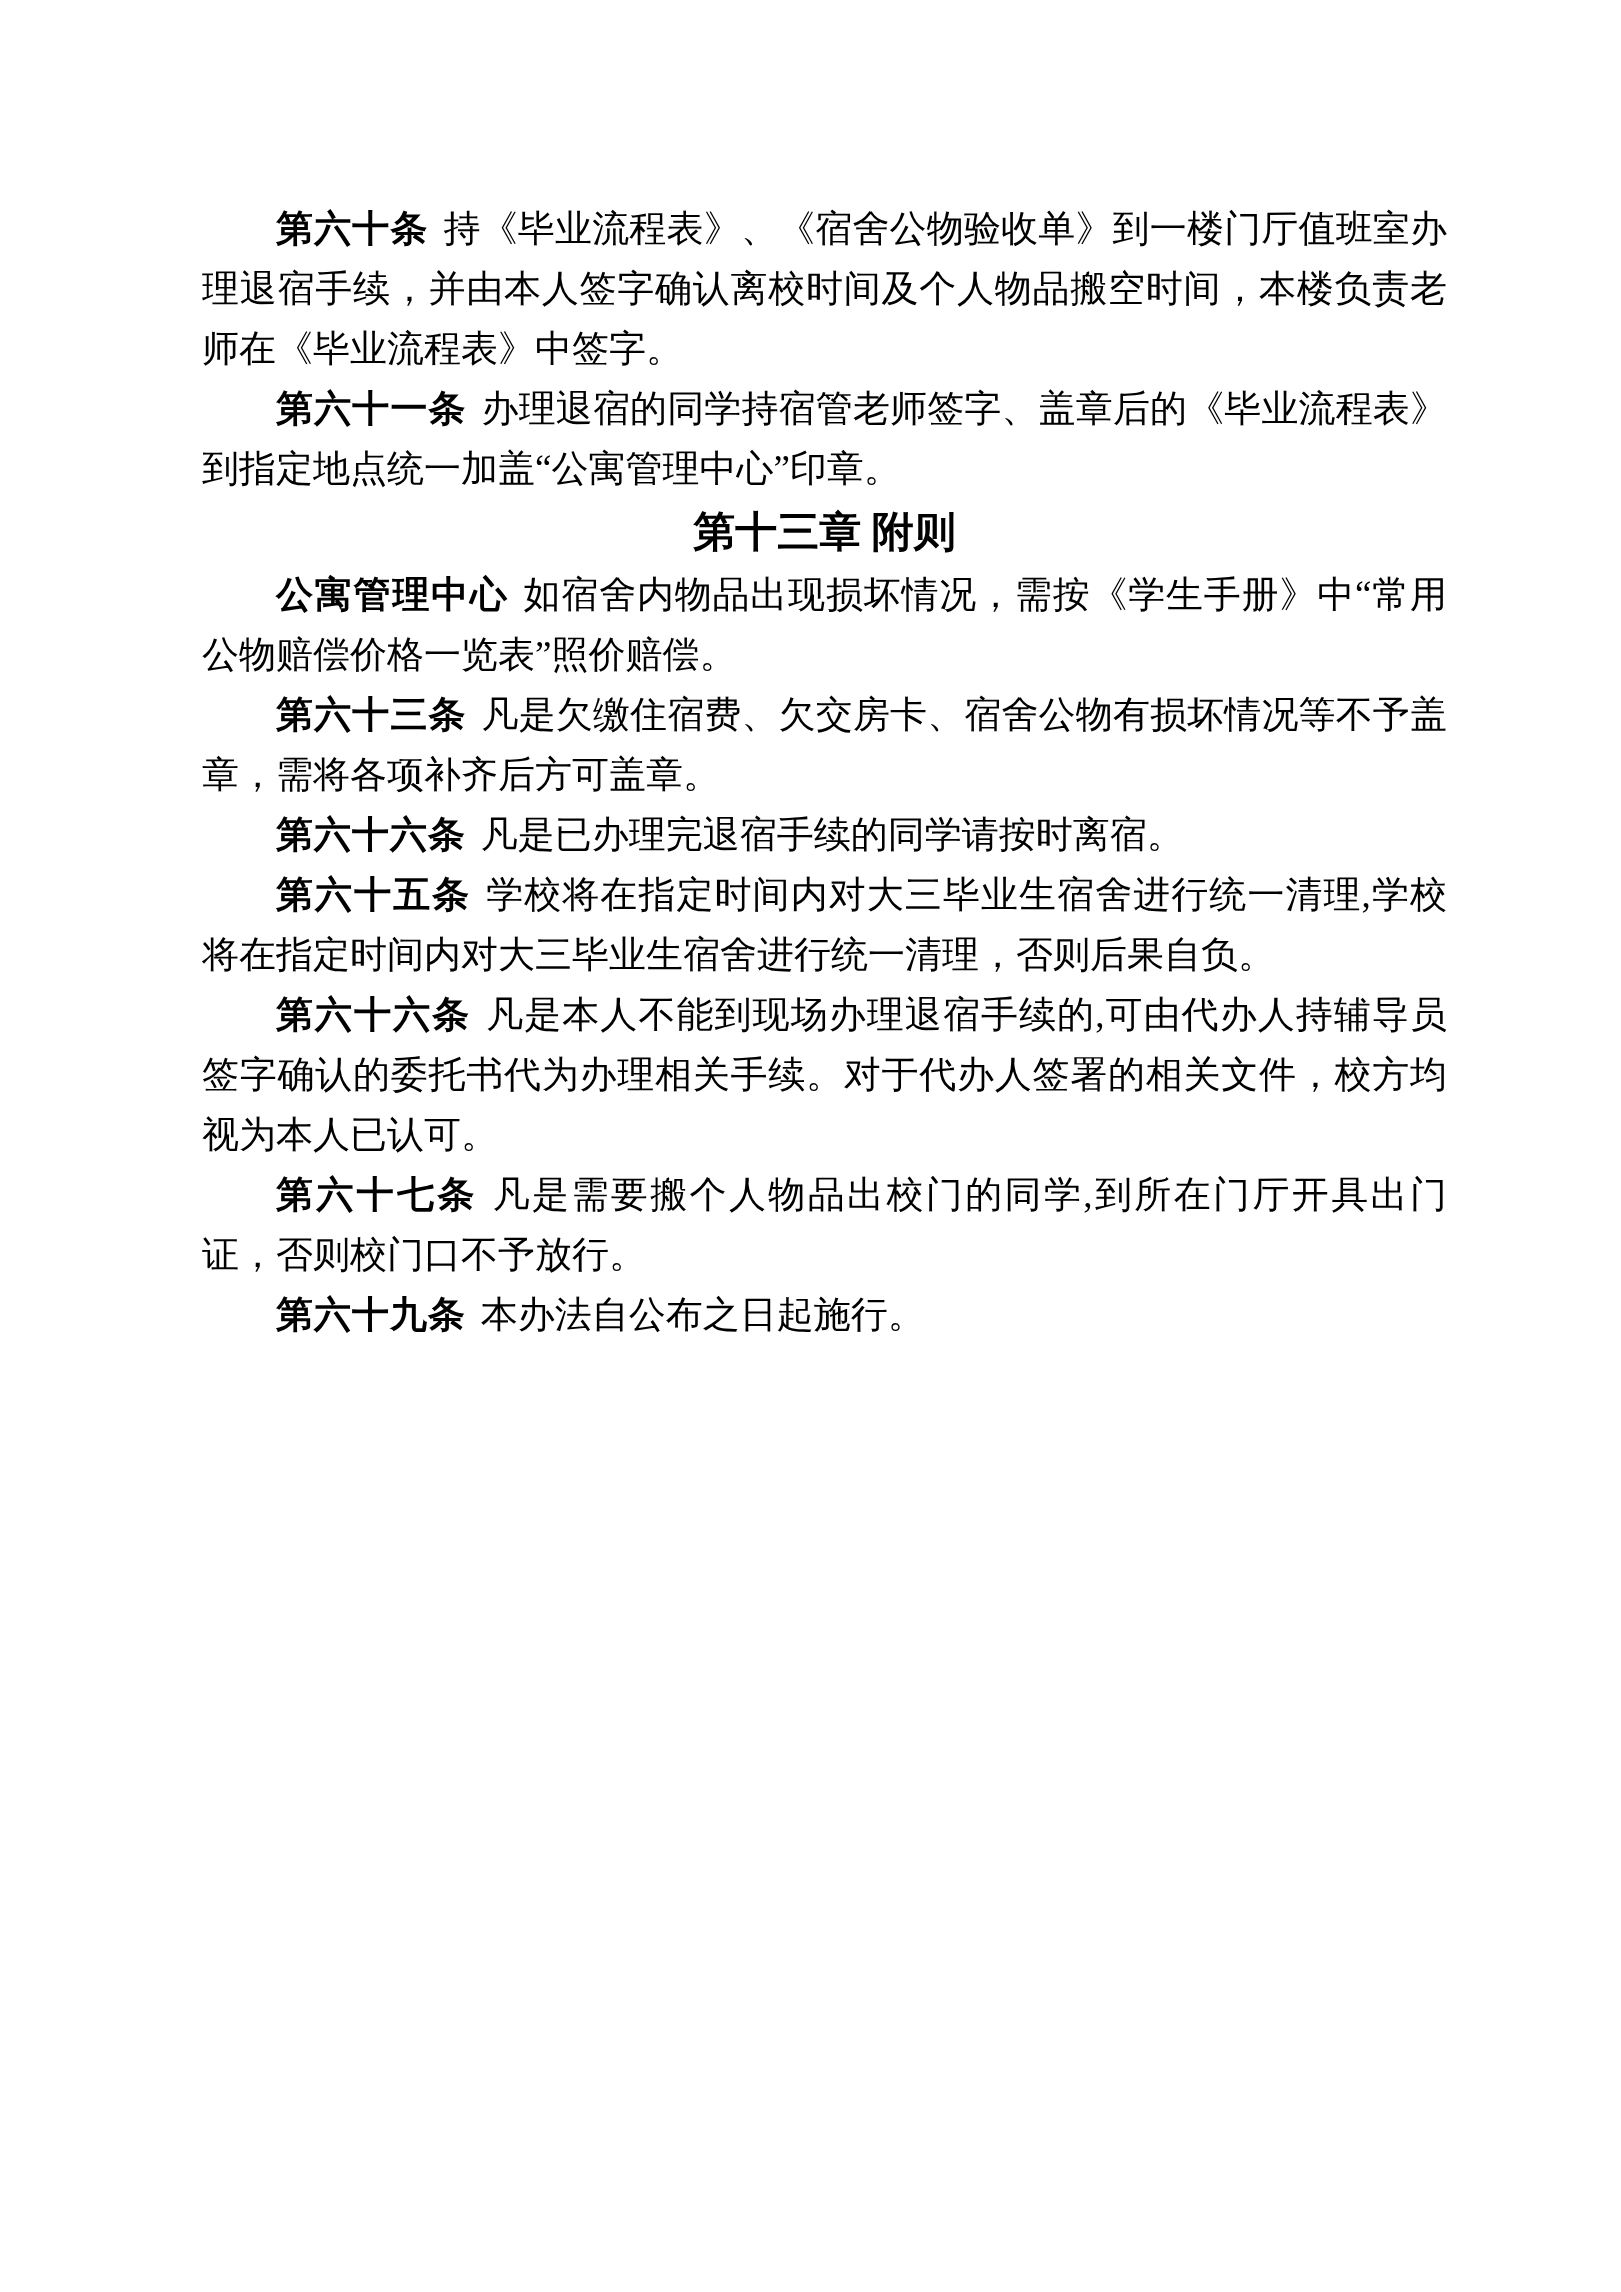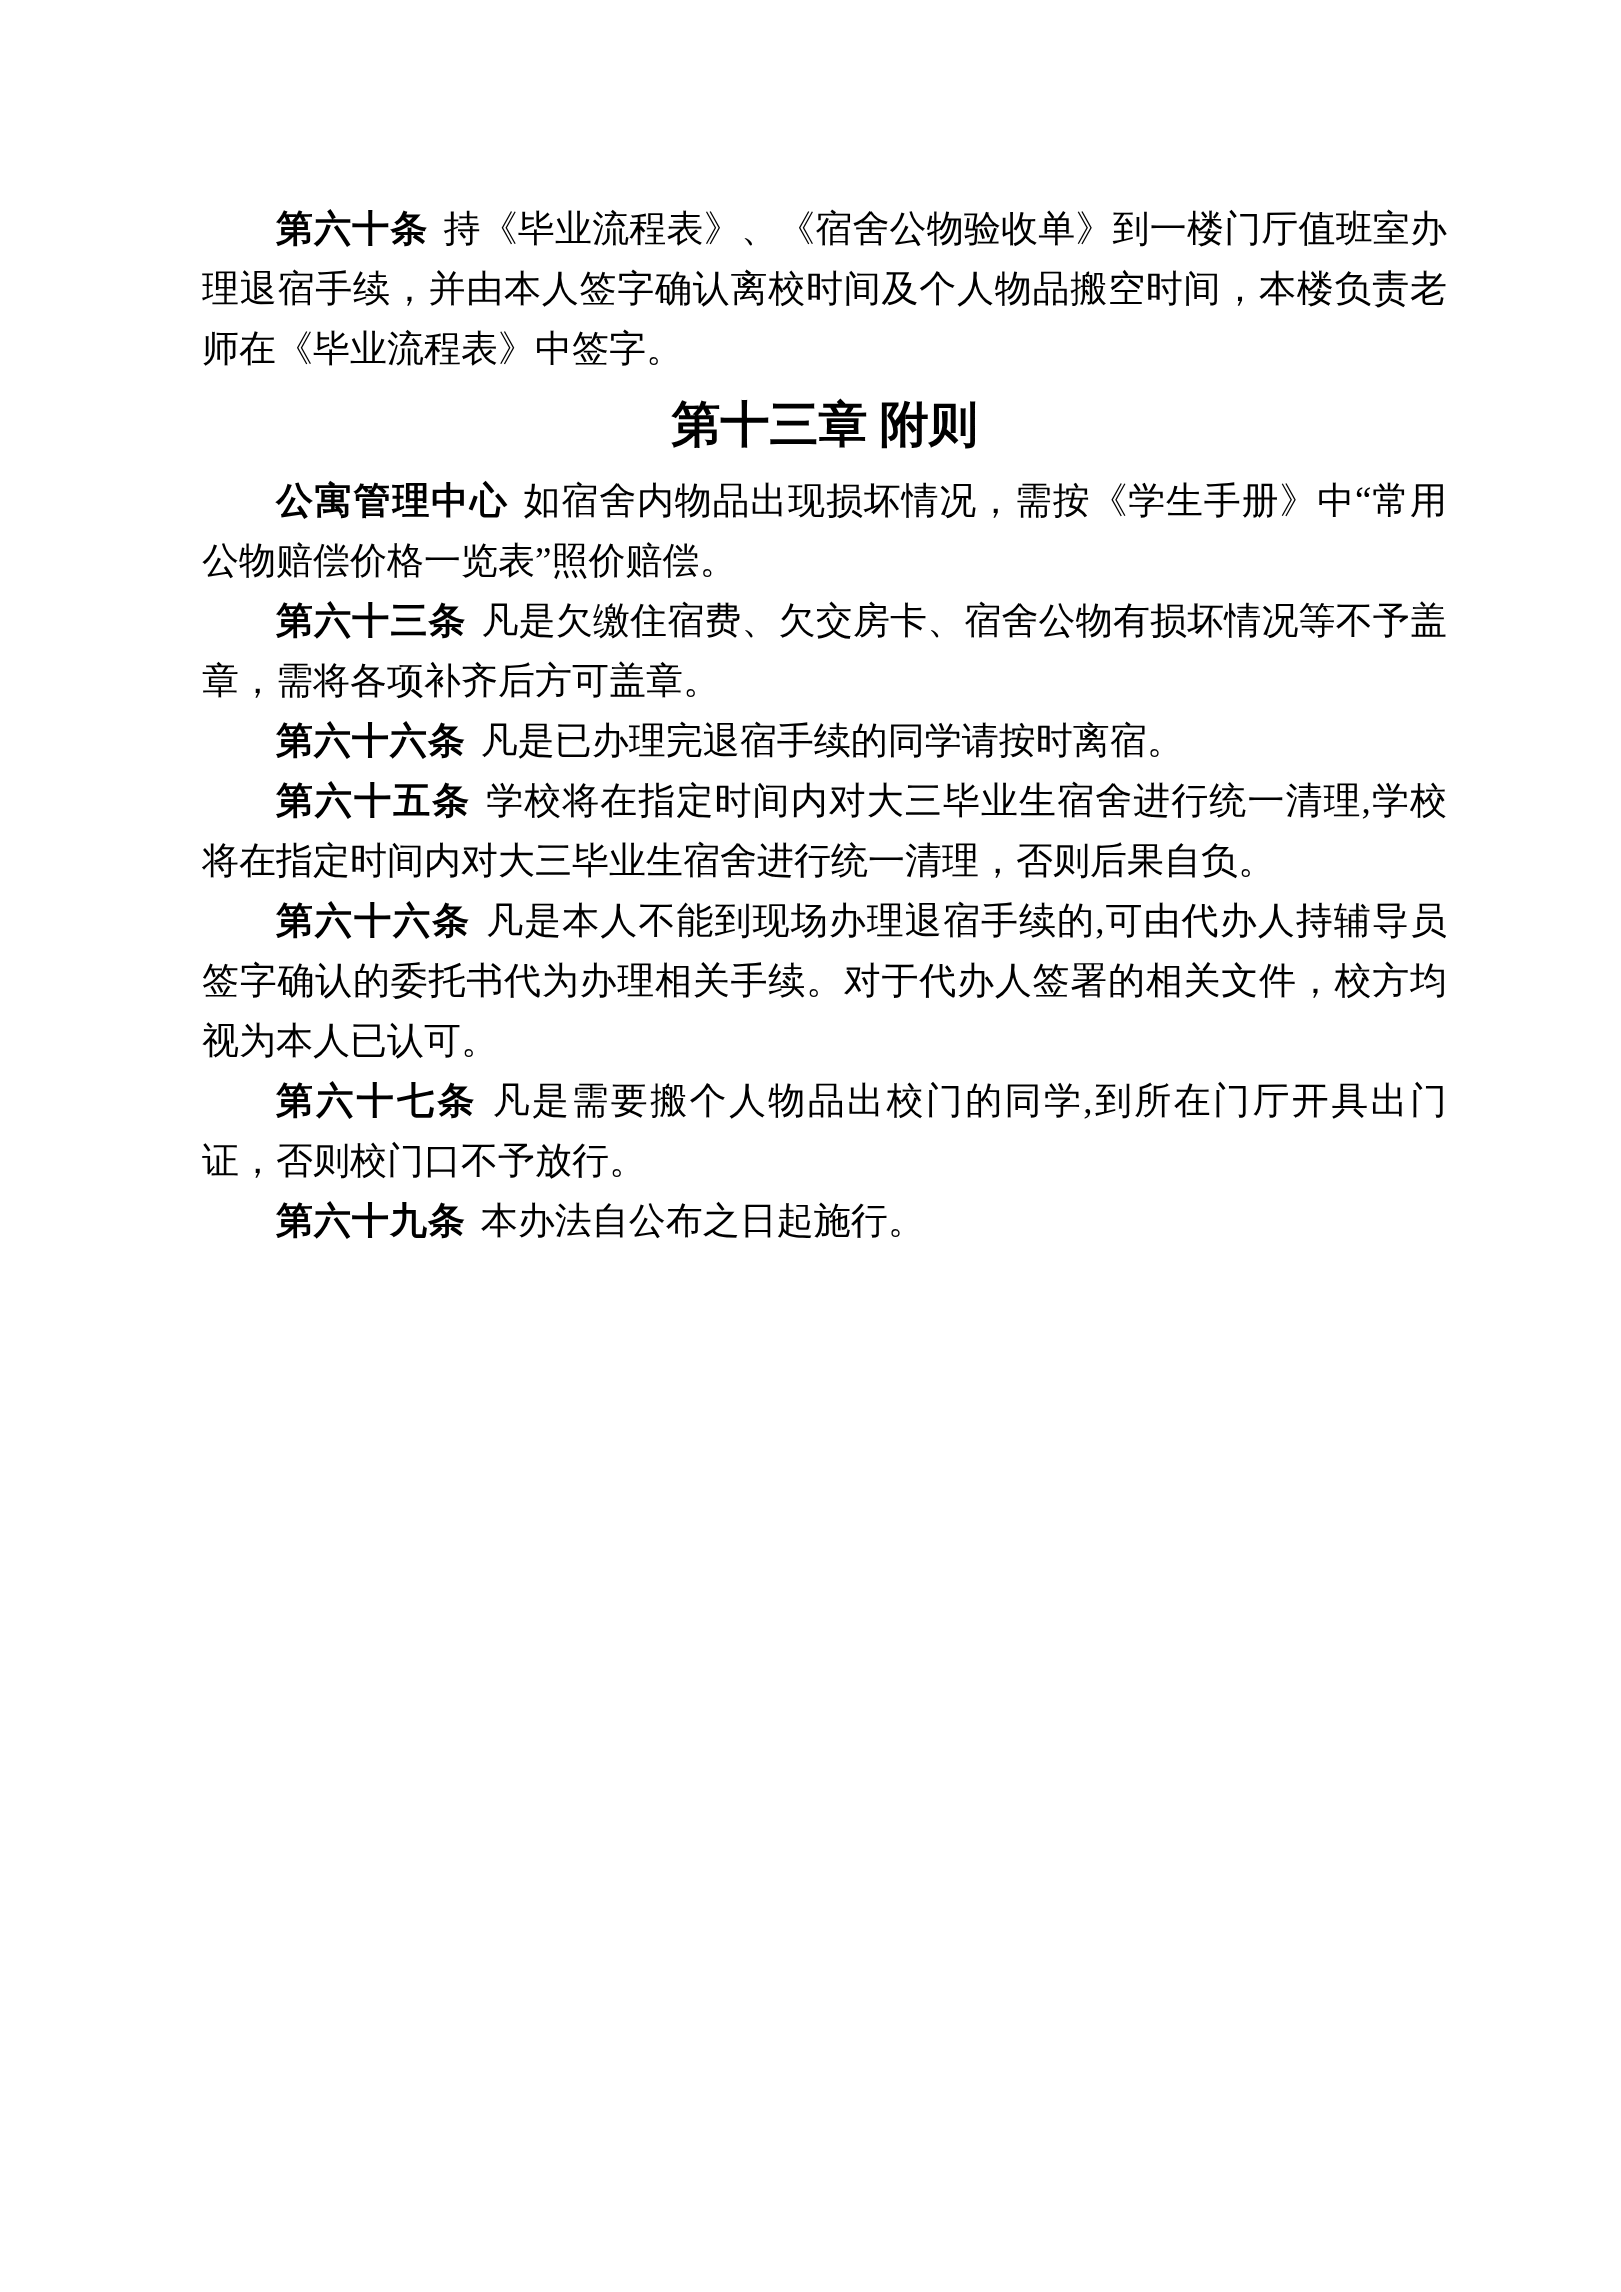--- a/index.html
+++ b/index.html
@@ -30,23 +30,23 @@
     margin: 0;
     padding: 0;
     text-indent: 2em;
   }
   .article-label {
     font-weight: bold;
     margin-right: 0.4em;
     letter-spacing: 1px;
   }
   .chapter-heading {
-    margin: 16px;
+    margin: 3px;
     padding: 0;
-    font-size: 49px;
+    font-size: 42px;
     line-height: 60px;
     font-weight: bold;
     text-align: center;
     text-indent: 0;
   }
   .page-footer {
     position: absolute;
     top: 2120px;
     left: 0;
     width: 100%;
@@ -57,20 +57,21 @@
   }
 </style>
 </head>
 <body>
 
 <div class="page">
   <div class="doc-body">
 
     <p class="article"><b class="article-label">第六十条</b><span class="article-text">持《毕业流程表》、《宿舍公物验收单》到一楼门厅值班室办理退宿手续，并由本人签字确认离校时间及个人物品搬空时间，本楼负责老师在《毕业流程表》中签字。</span></p>
 
+    <p class="article"><b class="article-label">第六十一条</b><span class="article-text">办理退宿的同学持宿管老师签字、盖章后的《毕业流程表》到指定地点统一加盖“公寓管理中心”印章。</span></p>
 
     <h2 class="chapter-heading">第十三章 附则</h2>
 
     <p class="article"><b class="article-label">公寓管理中心</b><span class="article-text">如宿舍内物品出现损坏情况，需按《学生手册》中“常用公物赔偿价格一览表”照价赔偿。</span></p>
 
     <p class="article"><b class="article-label">第六十三条</b><span class="article-text">凡是欠缴住宿费、欠交房卡、宿舍公物有损坏情况等不予盖章，需将各项补齐后方可盖章。</span></p>
 
     <p class="article"><b class="article-label">第六十六条</b><span class="article-text">凡是已办理完退宿手续的同学请按时离宿。</span></p>
 
     <p class="article"><b class="article-label">第六十五条</b><span class="article-text">学校将在指定时间内对大三毕业生宿舍进行统一清理,学校将在指定时间内对大三毕业生宿舍进行统一清理，否则后果自负。</span></p>

